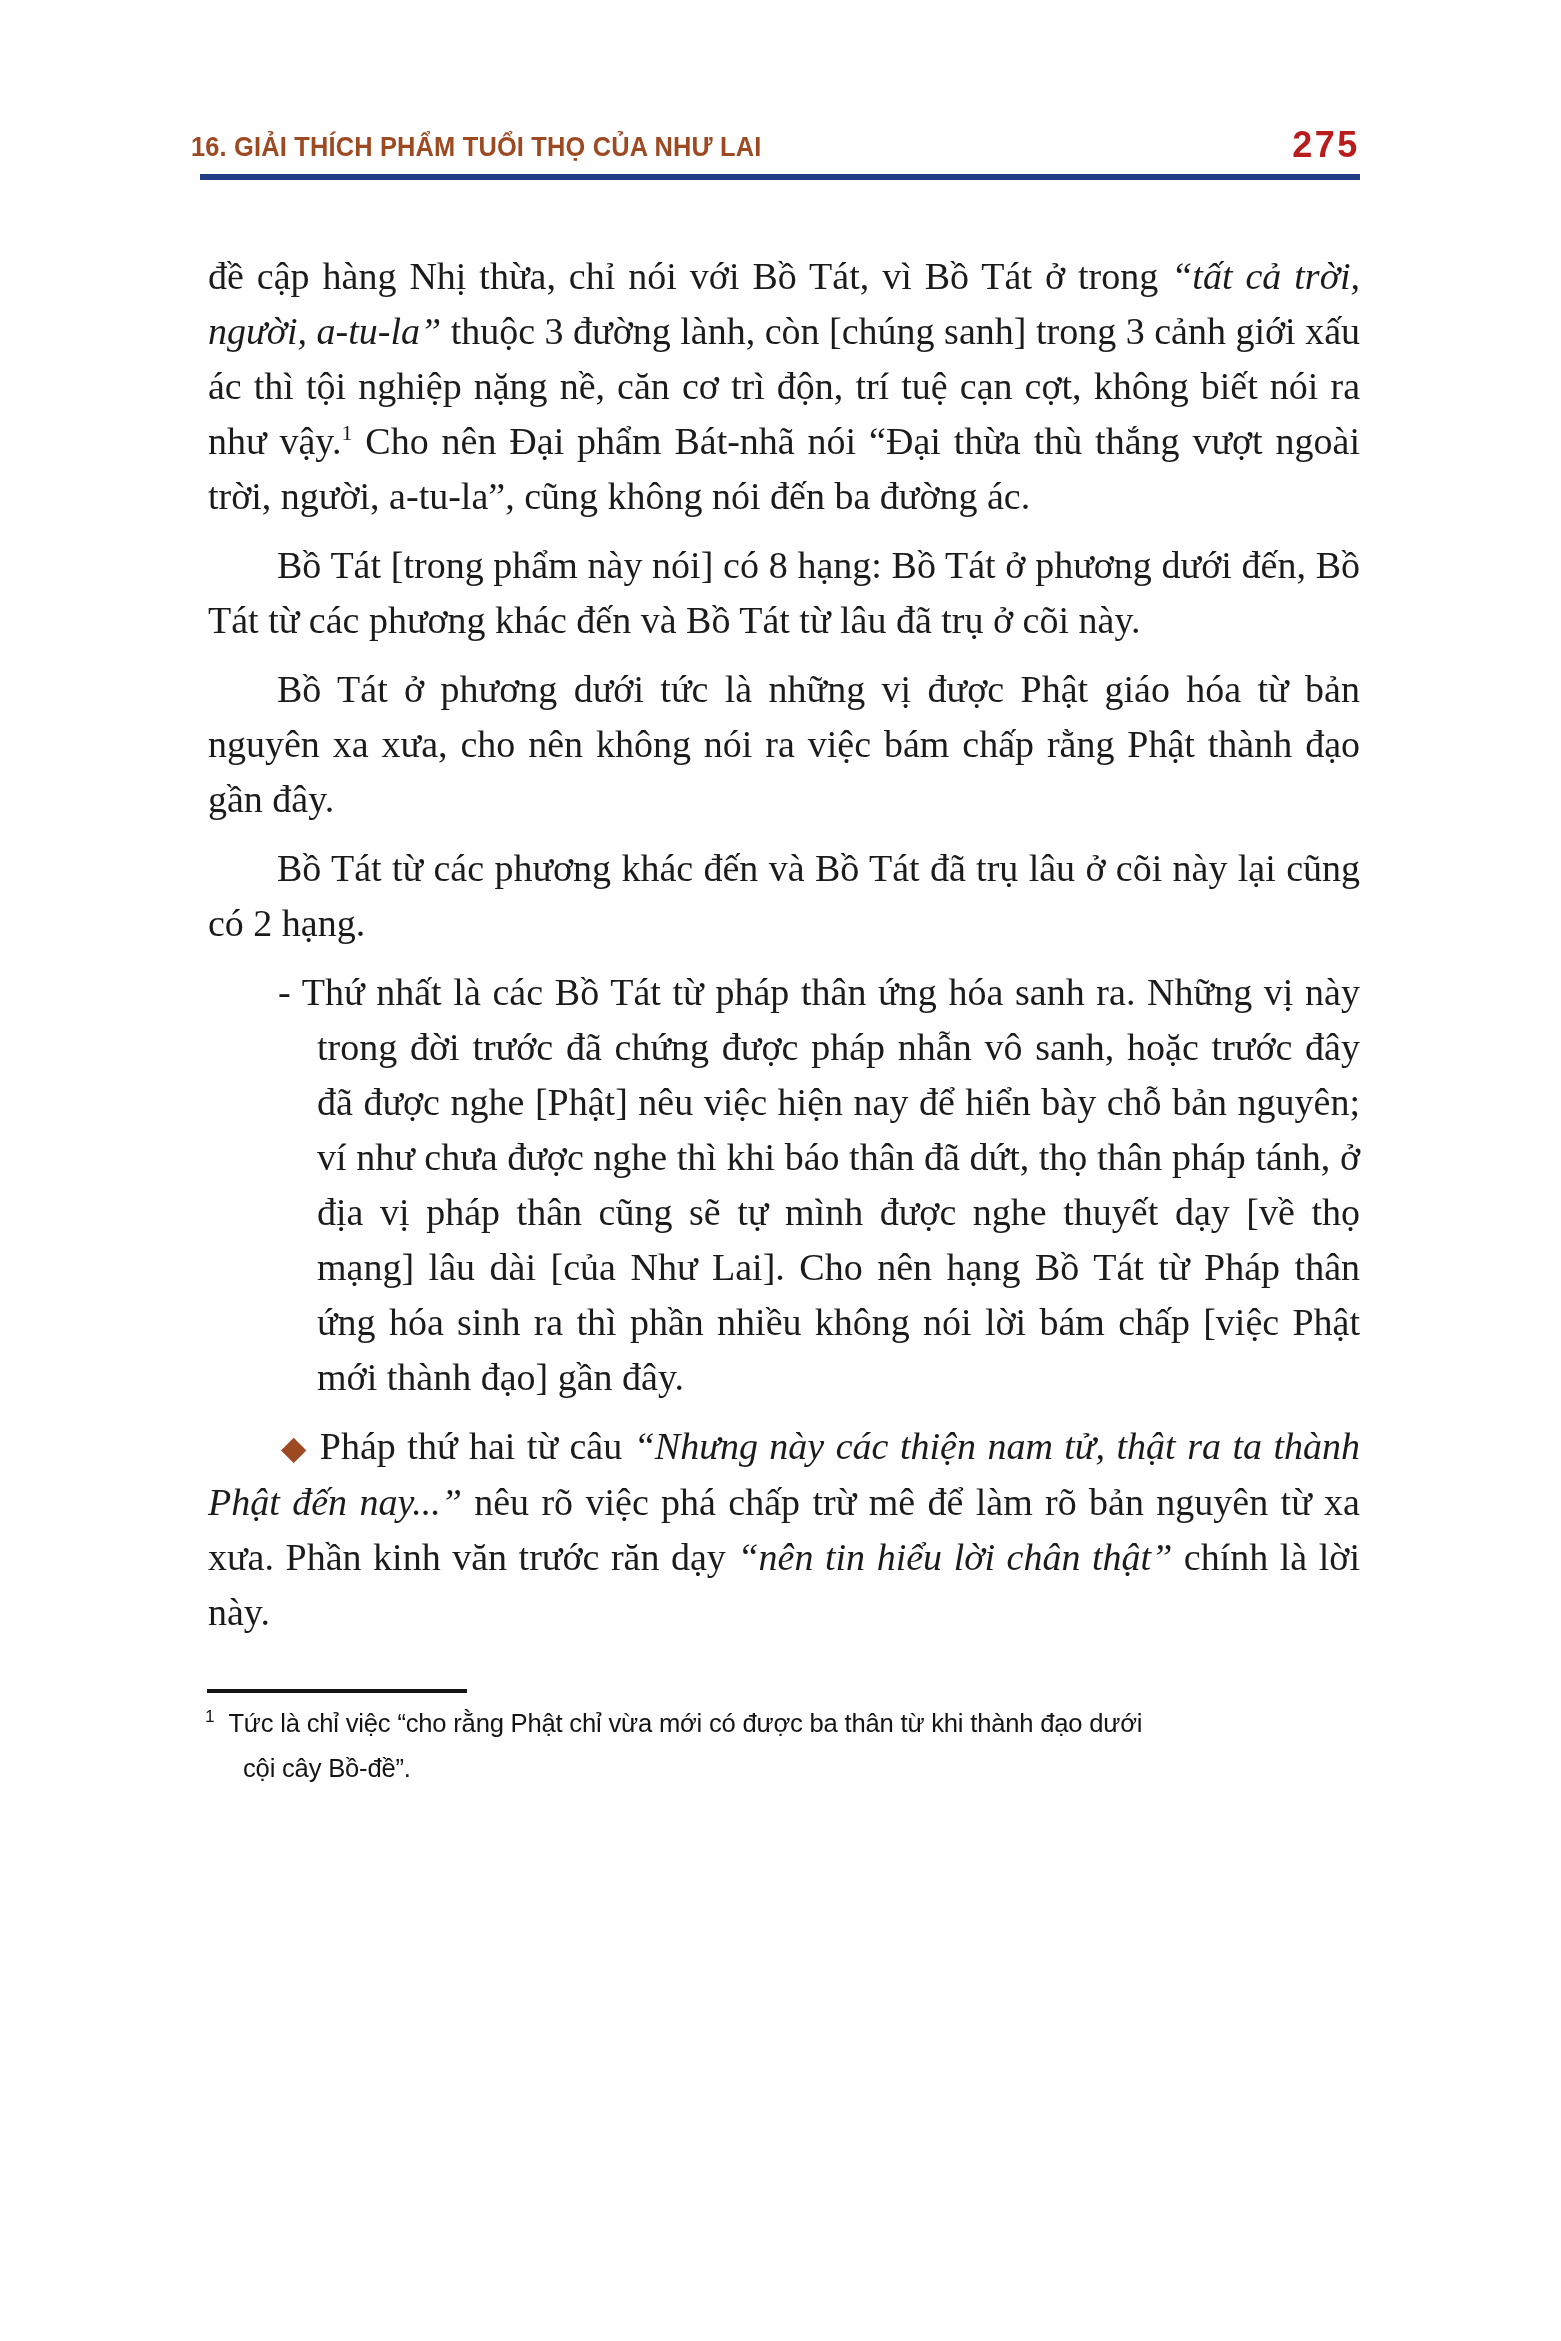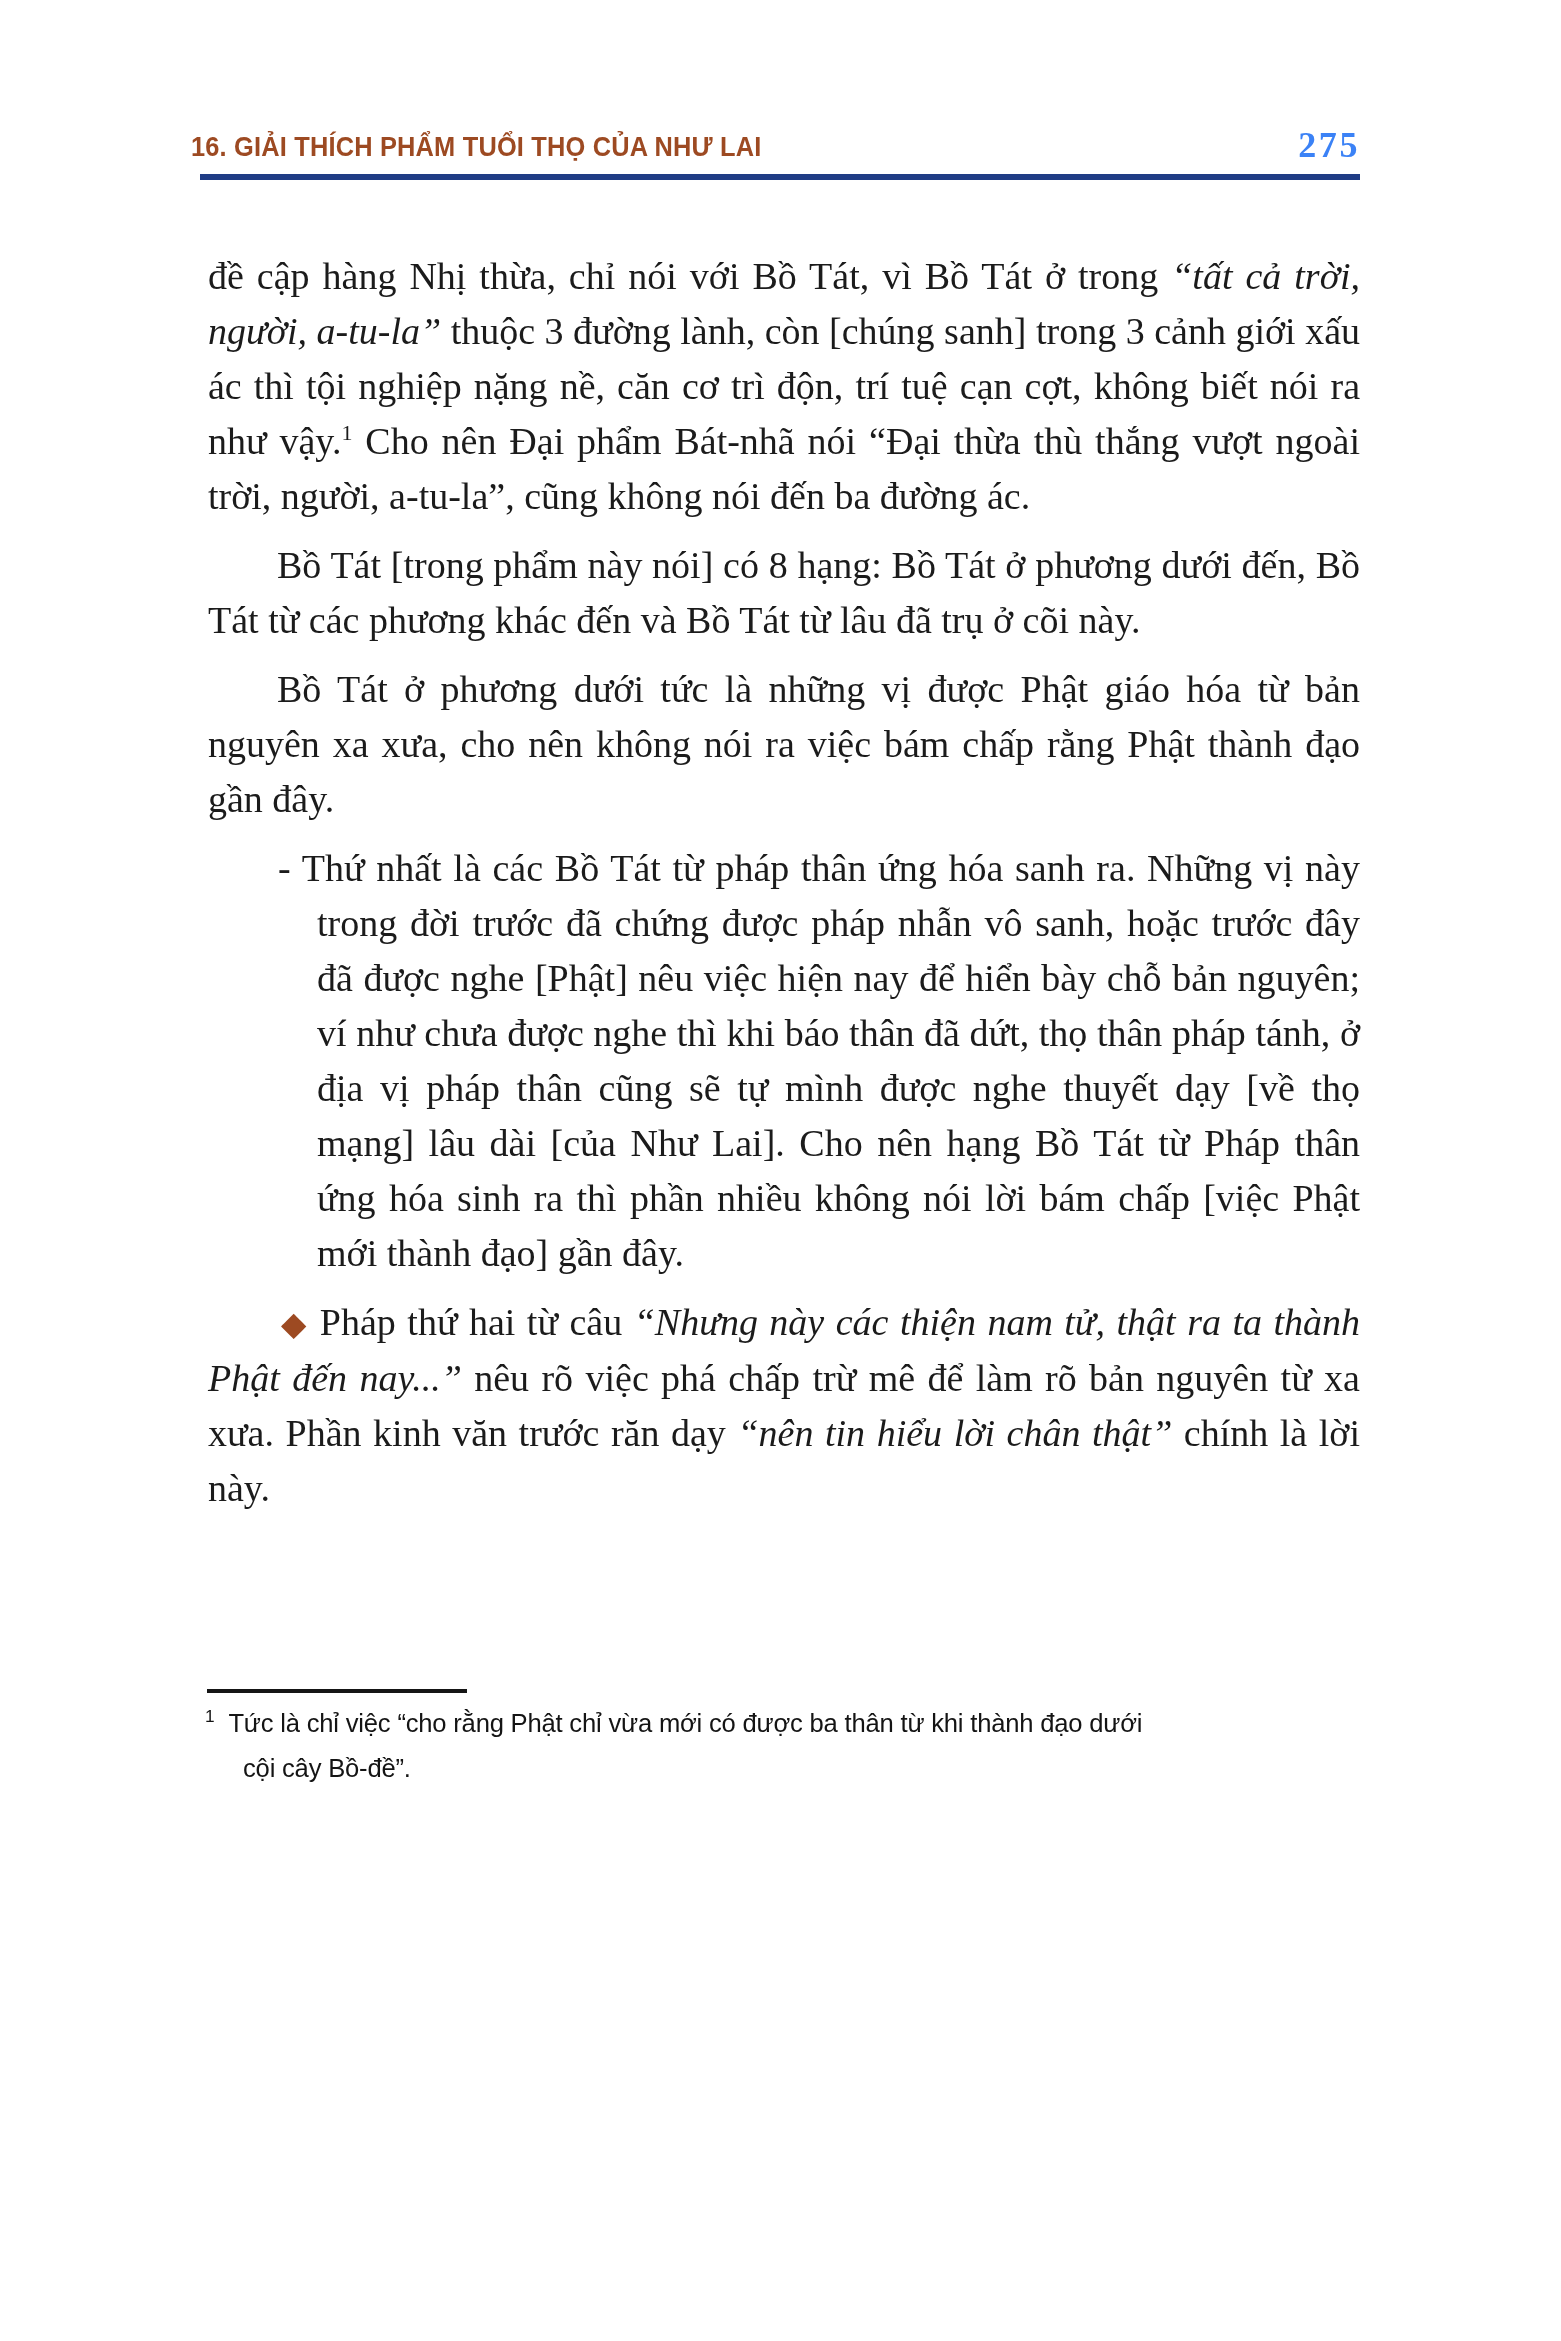--- a/index.html
+++ b/index.html
@@ -13,22 +13,22 @@
     padding:127px 201px 0 200px;background:#ffffff;color:var(--ink);
     overflow:hidden;
   }
   .running-head{display:flex;justify-content:space-between;align-items:flex-end;}
   .chapter{
     font-family:"Liberation Sans",sans-serif;font-weight:bold;font-size:27px;
     color:var(--rust);display:inline-block;transform:scaleX(0.94);
     transform-origin:left bottom;margin-left:-8.7px;white-space:nowrap;letter-spacing:0.2px;
   }
   .pagenum{
-    font-family:Liberation Serif, serif;font-weight:bold;font-size:36px;
-    letter-spacing:2.6px;line-height:1;color:#3b82f6;
+    font-family:Liberation Sans, sans-serif;font-weight:bold;font-size:36px;
+    letter-spacing:2.6px;line-height:1;color:#b91c1c;
   }
   .header-rule{height:6px;background:var(--navy);margin-top:11.3px;}
   .body-text{
     margin-top:69px;font-family:"Liberation Serif",serif;font-size:38px;
     line-height:55px;text-align:justify;color:var(--ink);margin-left:8px;
   }
   .body-text p{margin:0 0 14px 0;}
   p.indent{text-indent:69px;}
   p.list-item{padding-left:109px;text-indent:-39px;}
   p.diamond-paragraph{text-indent:73px;}
@@ -57,20 +57,21 @@
       <span class="chapter">16. GIẢI THÍCH PHẨM TUỔI THỌ CỦA NHƯ LAI</span>
       <span class="pagenum">275</span>
     </div>
     <div class="header-rule"></div>
   </header>
 
   <main class="body-text">
       <p class="paragraph"><span>đề cập hàng Nhị thừa, chỉ nói với Bồ Tát, vì Bồ Tát ở trong </span><i>“tất cả trời, người, a-tu-la”</i><span> thuộc 3 đường lành, còn [chúng sanh] trong 3 cảnh giới xấu ác thì tội nghiệp nặng nề, căn cơ trì độn, trí tuệ cạn cợt, không biết nói ra như vậy.</span><sup class="fnref">1</sup><span> Cho nên Đại phẩm Bát-nhã nói “Đại thừa thù thắng vượt ngoài trời, người, a-tu-la”, cũng không nói đến ba đường ác.</span></p>
       <p class="paragraph indent"><span>Bồ Tát [trong phẩm này nói] có 8 hạng: Bồ Tát ở phương dưới đến, Bồ Tát từ các phương khác đến và Bồ Tát từ lâu đã trụ ở cõi này.</span></p>
       <p class="paragraph indent"><span>Bồ Tát ở phương dưới tức là những vị được Phật giáo hóa từ bản nguyên xa xưa, cho nên không nói ra việc bám chấp rằng Phật thành đạo gần đây.</span></p>
+      <p class="paragraph indent"><span>Bồ Tát từ các phương khác đến và Bồ Tát đã trụ lâu ở cõi này lại cũng có 2 hạng.</span></p>
       <p class="list-item"><span class="marker">-</span> <span>Thứ nhất là các Bồ Tát từ pháp thân ứng hóa sanh ra. Những vị này trong đời trước đã chứng được pháp nhẫn vô sanh, hoặc trước đây đã được nghe [Phật] nêu việc hiện nay để hiển bày chỗ bản nguyên; ví như chưa được nghe thì khi báo thân đã dứt, thọ thân pháp tánh, ở địa vị pháp thân cũng sẽ tự mình được nghe thuyết dạy [về thọ mạng] lâu dài [của Như Lai]. Cho nên hạng Bồ Tát từ Pháp thân ứng hóa sinh ra thì phần nhiều không nói lời bám chấp [việc Phật mới thành đạo] gần đây.</span></p>
       <p class="diamond-paragraph"><span class="diamond">◆</span> <span>Pháp thứ hai từ câu </span><i>“Nhưng này các thiện nam tử, thật ra ta thành Phật đến nay...”</i><span> nêu rõ việc phá chấp trừ mê để làm rõ bản nguyên từ xa xưa. Phần kinh văn trước răn dạy </span><i>“nên tin hiểu lời chân thật”</i><span> chính là lời này.</span></p>
     </main>
 
   <footer>
     <div class="fn-rule"></div>
     <div class="footnote">
       <sup>1</sup><span>Tức là chỉ việc “cho rằng Phật chỉ vừa mới có được ba thân từ khi thành đạo dưới</span><br>
       <span>cội cây Bồ-đề”.</span>
     </div>

